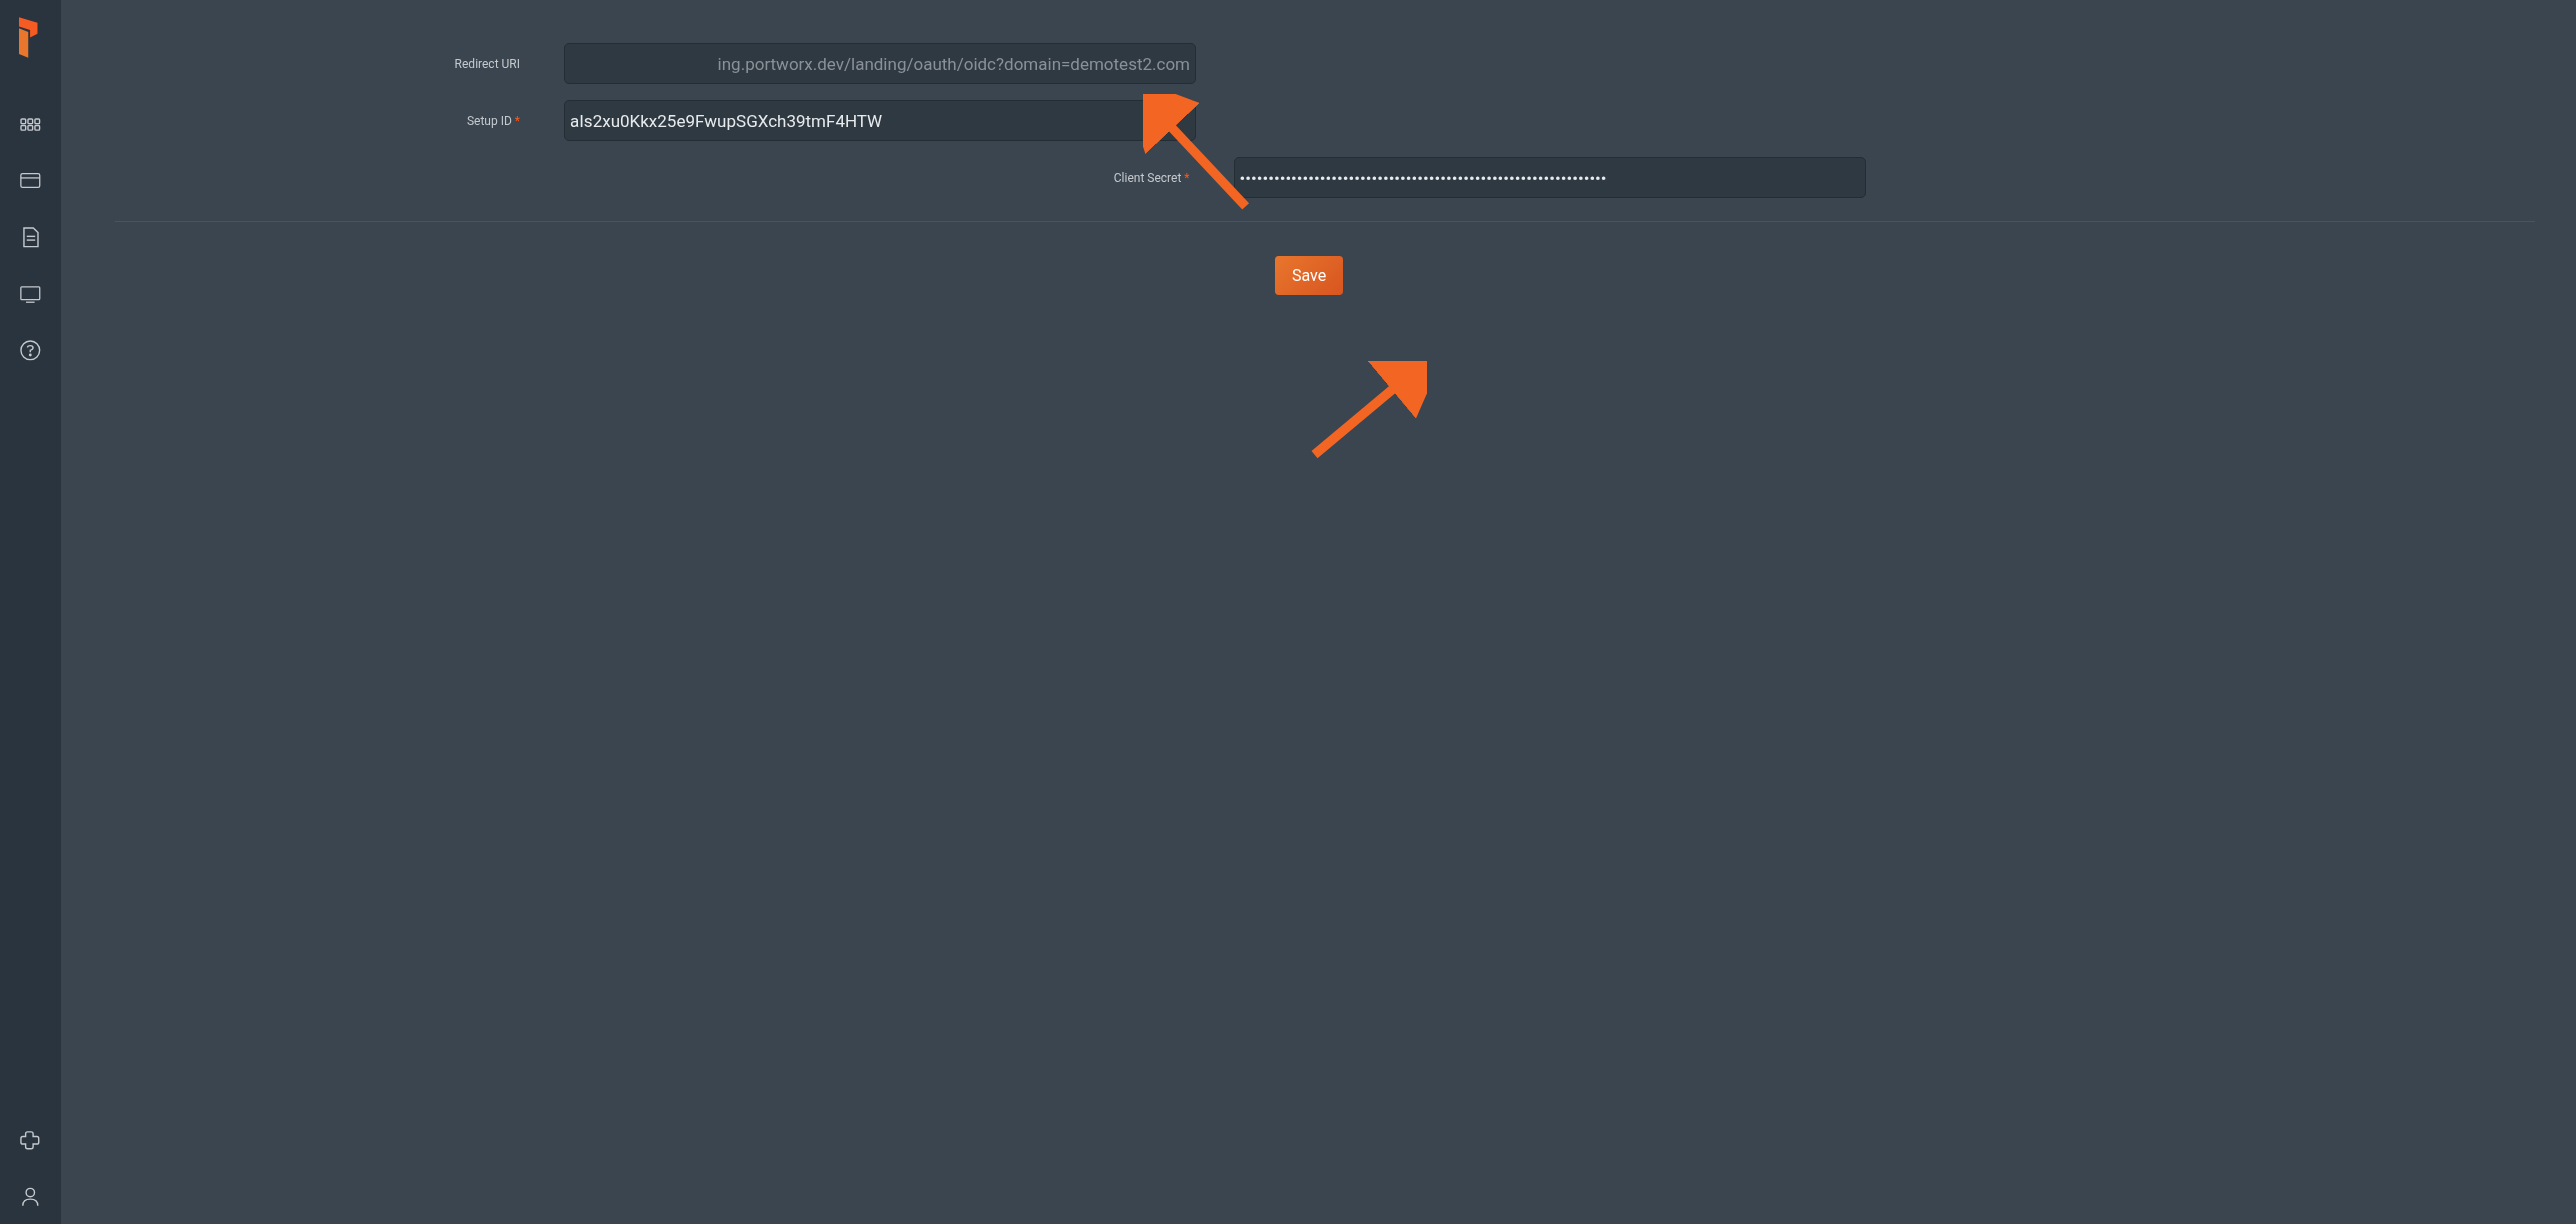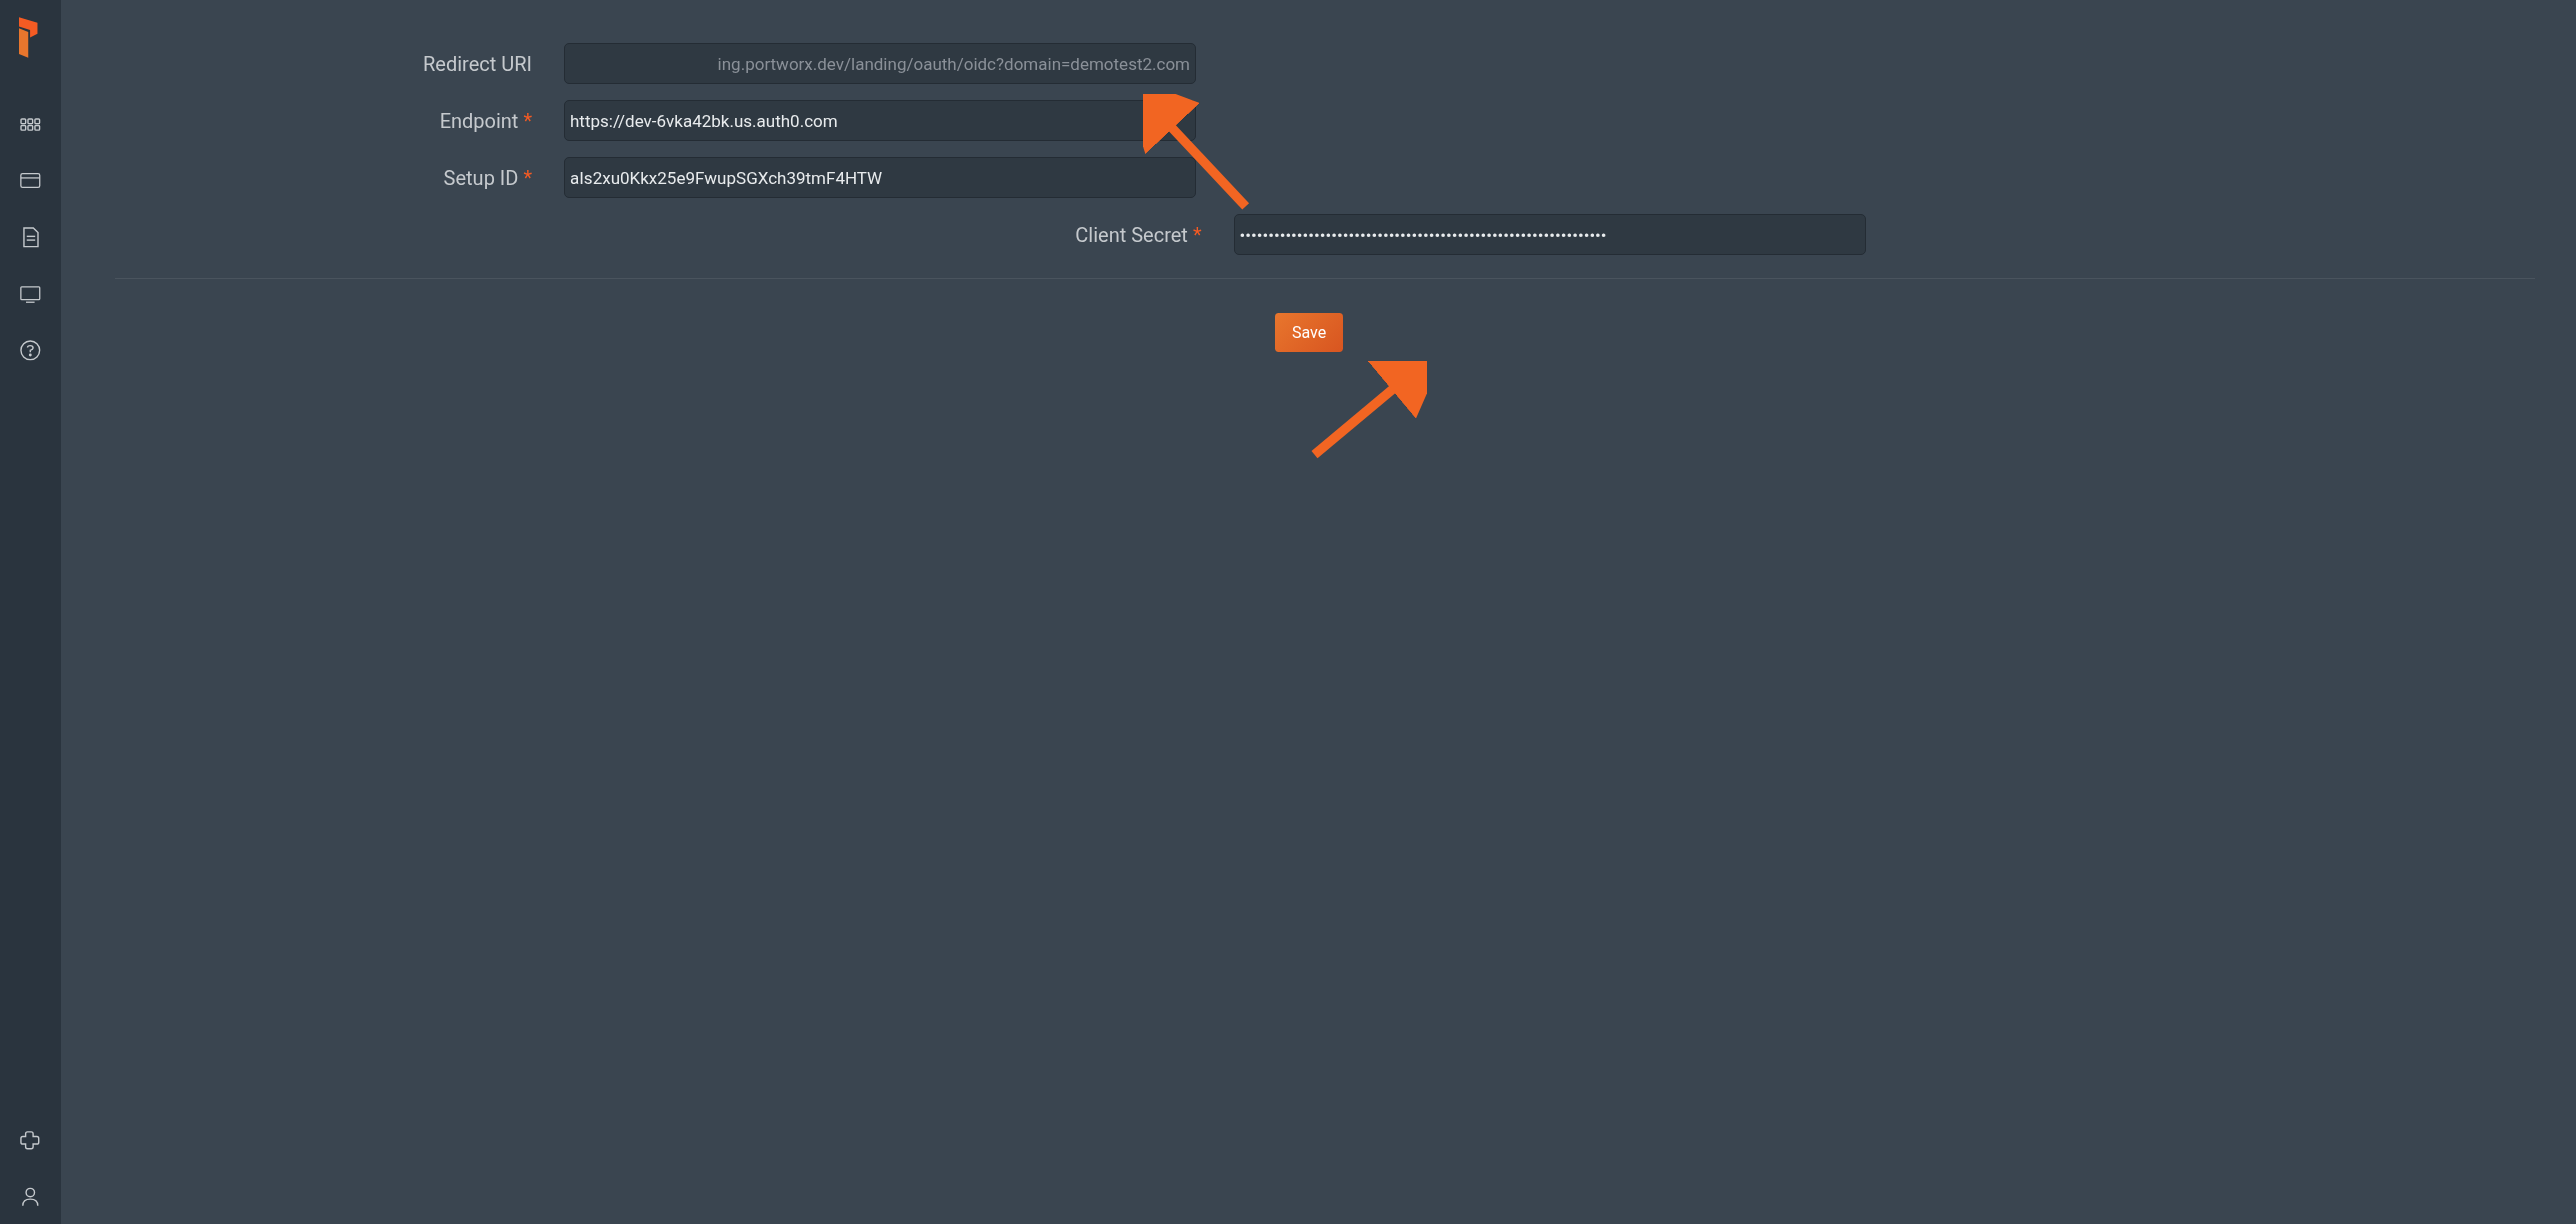--- a/index.html
+++ b/index.html
@@ -78,22 +78,22 @@
       align-items: center;
       margin-bottom: 16px;
     }
     .form-row:last-child {
       margin-bottom: 0;
       justify-content: center;
     }
     .form-label {
       width: 449px;
       text-align: right;
-      padding-right: 32px;
-      font-size: 20px;
+      padding-right: 44px;
+      font-size: 12px;
       color: #c5c9cd;
     }
     .asterisk {
       color: #f55b23;
     }
     .form-input {
       width: 632px;
       height: 41px;
       background: #2f3942;
       border: 0.9px solid #242c34;
@@ -203,26 +203,20 @@
 <div class="main" style="position:relative;">
 
   <div class="form-section">
     <div class="form-row">
       <div class="form-label">
         <span>Redirect URI</span>
       </div>
       <input type="text" class="form-input readonly" readonly="" value="ing.portworx.dev/landing/oauth/oidc?domain=demotest2.com" style="">
     </div>
 
-    <div class="form-row">
-      <div class="form-label">
-        <span>Endpoint</span> <span class="asterisk">*</span>
-      </div>
-      <input type="text" class="form-input" value="https://dev-6vka42bk.us.auth0.com" style="">
-    </div>
 
     <div class="form-row">
       <div class="form-label">
         <span>Setup ID</span> <span class="asterisk">*</span>
       </div>
       <input type="text" class="form-input" value="aIs2xu0Kkx25e9FwupSGXch39tmF4HTW" style="">
     </div>
 
     <div class="form-row">
       <div class="form-label">

